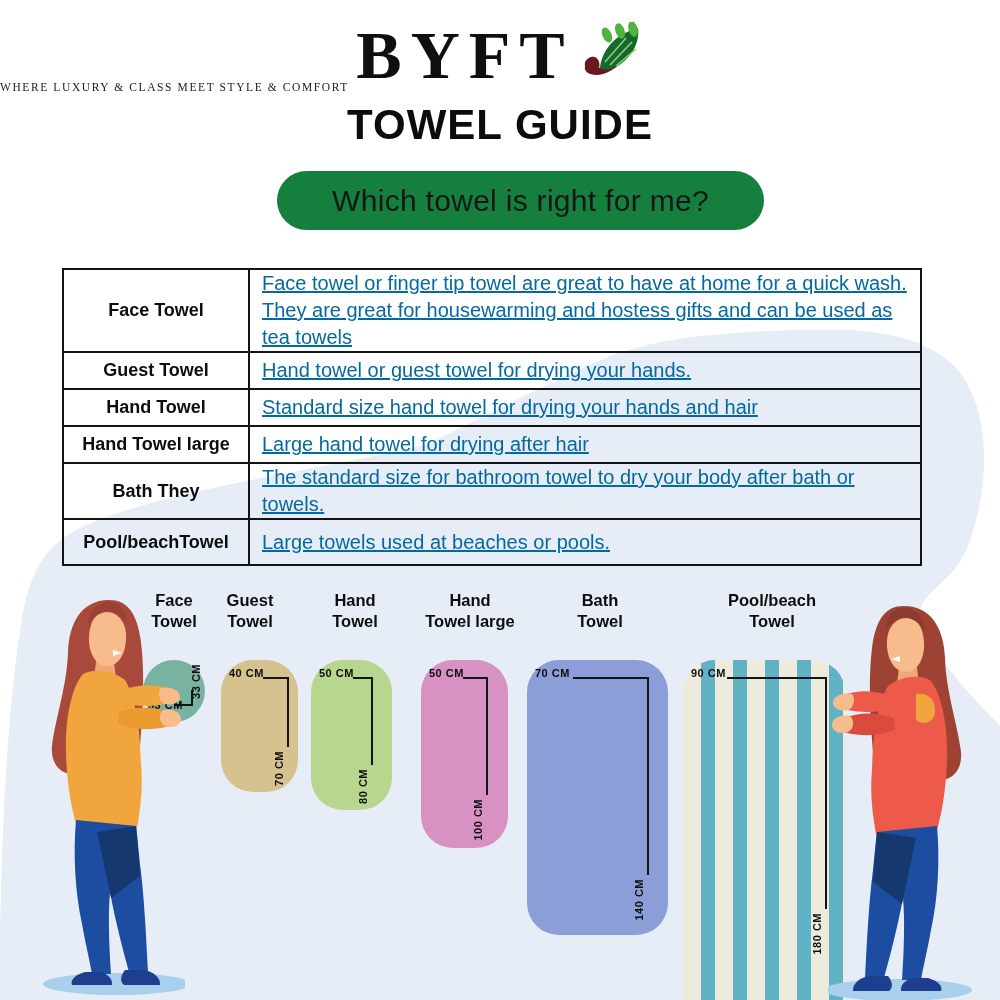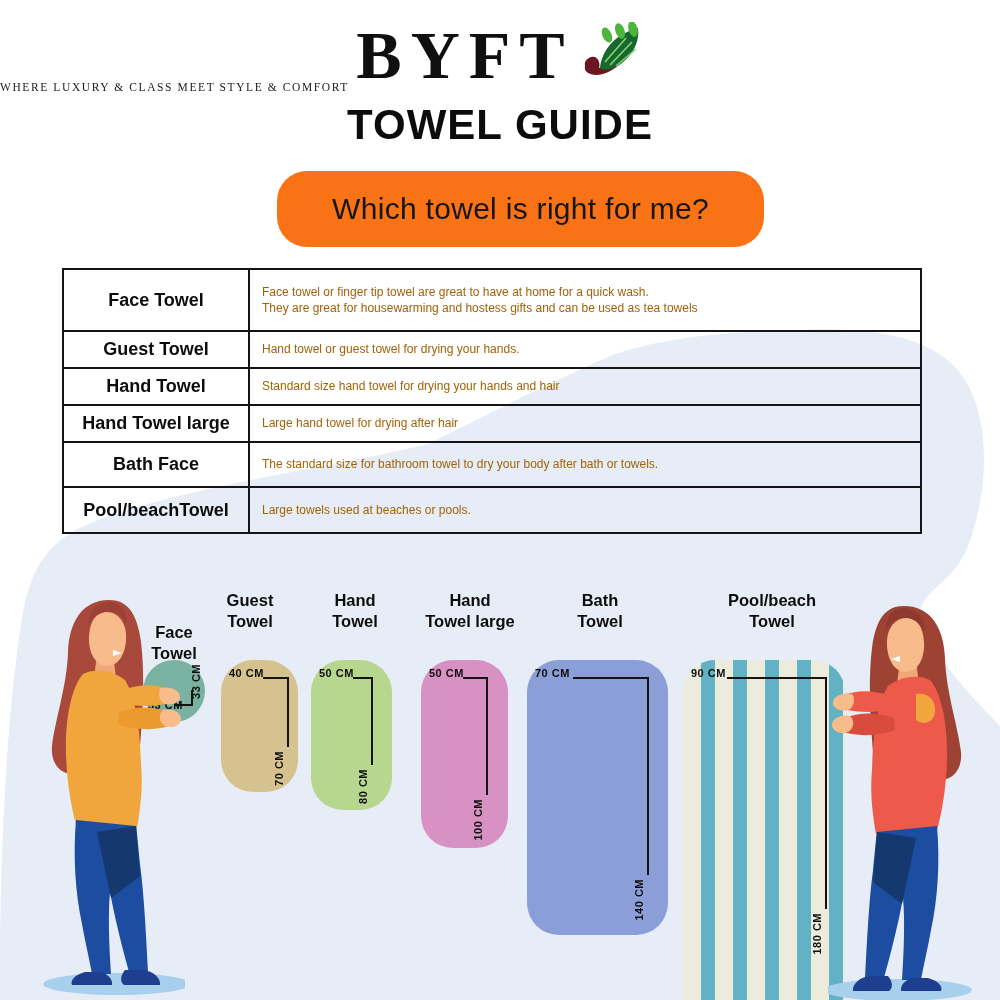--- a/index.html
+++ b/index.html
@@ -8,36 +8,36 @@
   .bg-blob{position:absolute;top:0;left:0;z-index:0;}
   .layer{position:absolute;z-index:2;}
 
   
   .logo-row{top:20px;left:0;right:0;display:flex;justify-content:center;align-items:flex-start;gap:6px;}
   .byft{font-family:"Liberation Serif",serif;font-size:68px;line-height:1.05;letter-spacing:9px;font-weight:600;color:#0f0f0f;}
   .leaf-svg{margin-top:2px;}
   .tagline{top:81px;left:0;width:100%;text-align:left;font-family:"Liberation Serif",serif;
            font-size:11.5px;letter-spacing:1.6px;color:#1a1a1a;}
   .page-title{top:101px;left:0;width:100%;text-align:center;font-size:42px;font-weight:700;letter-spacing:1px;color:#0c0c0c;}
-  .question-pill{top:171px;left:277px;width:487px;height:76px;border-radius:30px;background:#f97316;
+  .question-pill{top:171px;left:277px;width:487px;height:59px;border-radius:30px;background:#15803d;
                  display:flex;align-items:center;justify-content:center;font-size:30px;color:#161616;letter-spacing:.3px;}
 
   
   .towel-table{top:268px;left:62px;width:860px;border-collapse:collapse;table-layout:fixed;}
   .towel-table th,.towel-table td{border:2px solid #141414;background:transparent;padding:0 8px;}
   .towel-table th{width:168px;font-size:18px;font-weight:bold;text-align:center;color:#0d0d0d;}
-  .towel-table td{font-size:12px;color:#a16207;padding-left:12px;line-height:1.35;}
+  .towel-table td{font-size:20px;color:#0369a1;padding-left:12px;line-height:1.35;text-decoration:underline;}
   .towel-table tr:nth-child(1){height:62px;}
   .towel-table tr:nth-child(2),.towel-table tr:nth-child(3),.towel-table tr:nth-child(4){height:37px;}
   .towel-table tr:nth-child(5){height:45px;}
   .towel-table tr:nth-child(6){height:46px;}
 
   
   .towel-label{position:absolute;z-index:2;top:590px;text-align:center;font-weight:bold;font-size:16.5px;line-height:1.3;color:#0d0d0d;}
-  #lbl-face{left:124px;width:100px;margin-top:32px;}
+  #lbl-face{left:124px;width:100px;}
   #lbl-guest{left:200px;width:100px;}
   #lbl-hand{left:305px;width:100px;}
   #lbl-handlarge{left:400px;width:140px;}
   #lbl-bath{left:550px;width:100px;}
   #lbl-pool{left:702px;width:140px;}
 
   .towel{position:absolute;z-index:3;top:660px;border-radius:32px;}
   #towel-face{left:143px;width:62px;height:62px;}
   #towel-guest{left:221px;width:77px;height:132px;}
   #towel-hand{left:311px;width:81px;height:150px;}
@@ -107,21 +107,21 @@
       </tr>
       <tr>
         <th>Hand Towel</th>
         <td>Standard size hand towel for drying your hands and hair</td>
       </tr>
       <tr>
         <th>Hand Towel large</th>
         <td>Large hand towel for drying after hair</td>
       </tr>
       <tr>
-        <th>Bath Face</th>
+        <th>Bath They</th>
         <td>The standard size for bathroom towel to dry your body after bath or towels.</td>
       </tr>
       <tr>
         <th>Pool/beachTowel</th>
         <td>Large towels used at beaches or pools.</td>
       </tr>
     </tbody>
 </table>
 
 <div class="towel-label" id="lbl-face">

